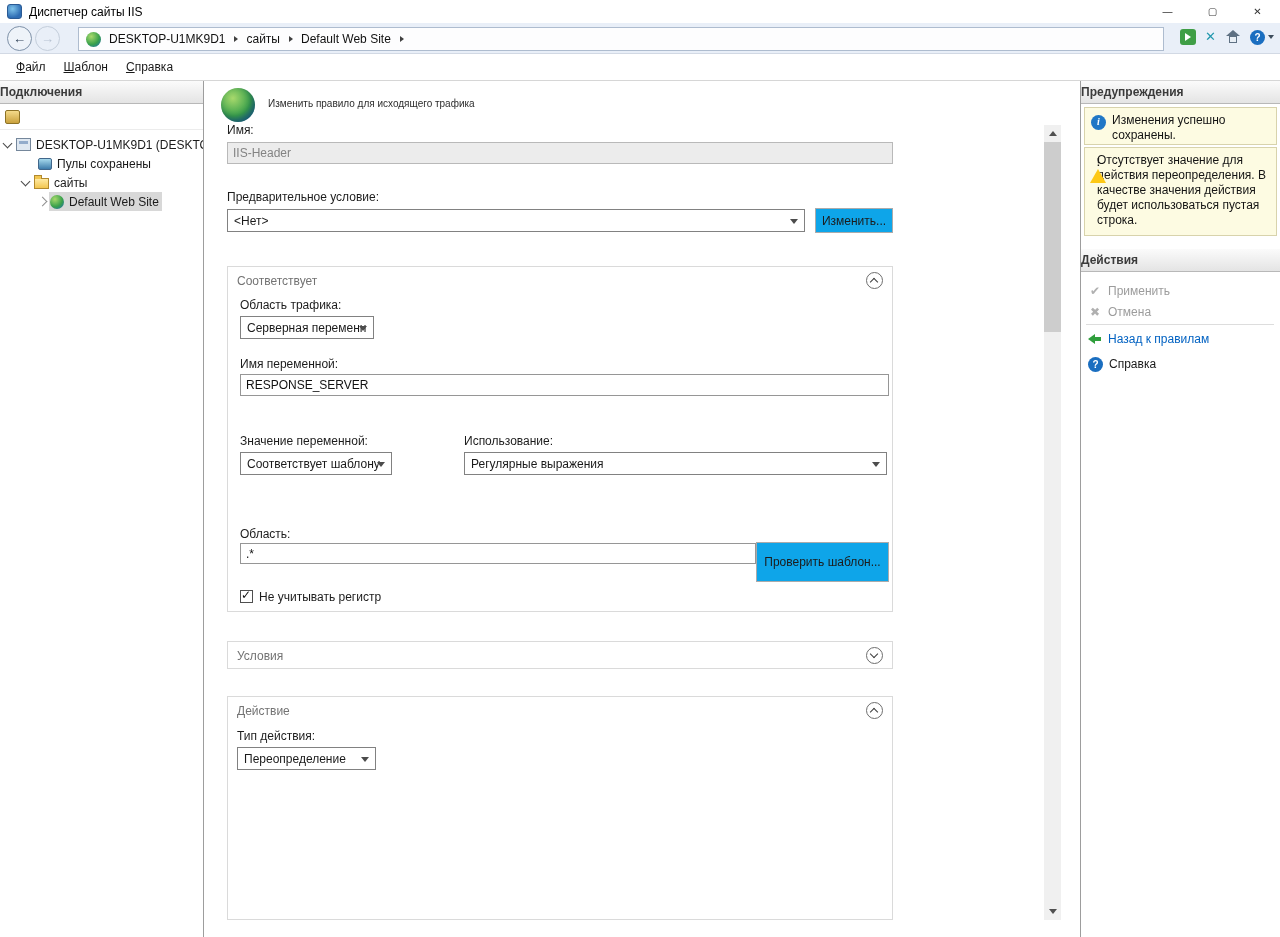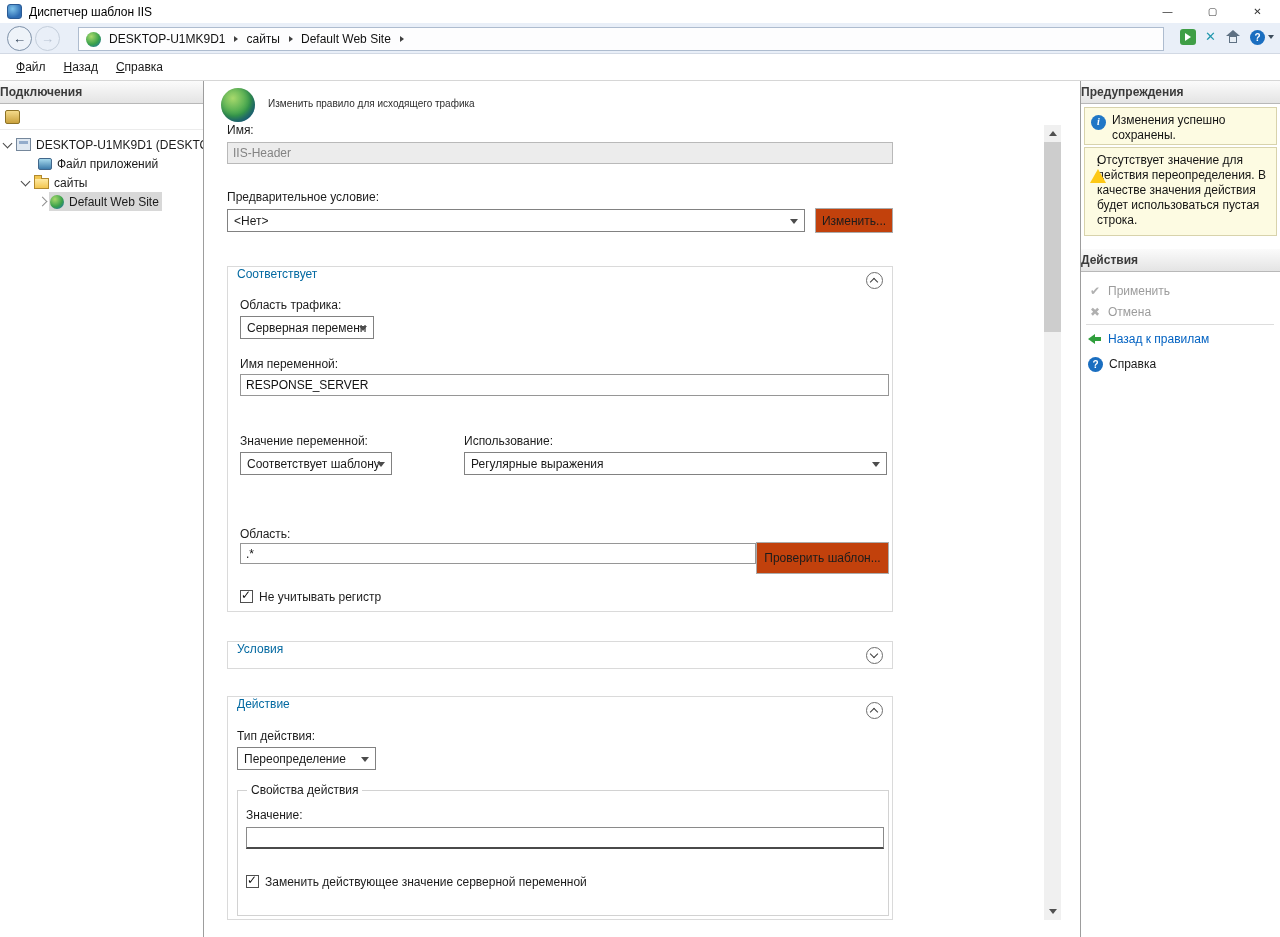--- a/index.html
+++ b/index.html
@@ -81,44 +81,44 @@
 
 
 .main{position:absolute;left:204px;top:81px;width:876px;height:856px;background:#fff;}
 .page-globe{position:absolute;left:17px;top:7px;}
 .page-title{position:absolute;left:64px;top:17px;font-size:10px;font-weight:400;color:#2d2d2d;}
 .flabel{position:absolute;color:#1c1c1c;}
 .tbox{position:absolute;border:1px solid #969696;background:#fff;font-family:inherit;font-size:12px;color:#111;padding:0 5px;height:22px;}
 .tbox:disabled{background:#ececec;color:#838383;border-color:#b9b9b9;}
 .combo{position:absolute;height:23px;border:1px solid #818181;background:#fff;display:flex;align-items:center;padding:0 22px 0 6px;overflow:hidden;white-space:nowrap;}
 .combo .arr{position:absolute;right:6px;top:9px;width:0;height:0;border-left:4px solid transparent;border-right:4px solid transparent;border-top:5px solid #4c4c4c;}
-.btn{position:absolute;border:1px solid #ababab;background:#c2410c;font-family:inherit;font-size:12px;color:#1c1c1c;display:flex;align-items:center;justify-content:center;cursor:default;}
+.btn{position:absolute;border:1px solid #ababab;background:#0ea5e9;font-family:inherit;font-size:12px;color:#1c1c1c;display:flex;align-items:center;justify-content:center;cursor:default;}
 .section{position:absolute;border:1px solid #dadada;background:#fff;}
-.section-header{height:27px;display:flex;align-items:flex-start;padding:0 9px;color:#0369a1;}
+.section-header{height:27px;display:flex;align-items:center;padding:0 9px;color:#737373;}
 .circle-btn{position:absolute;right:9px;top:5px;width:17px;height:17px;border:1px solid #6e6e6e;border-radius:50%;background:#fff;}
 .circle-btn .c-up{position:absolute;left:4.2px;top:6.2px;width:6px;height:6px;border-left:1.6px solid #3c3c3c;border-top:1.6px solid #3c3c3c;transform:rotate(45deg);}
 .circle-btn .c-down{position:absolute;left:4.2px;top:3.2px;width:6px;height:6px;border-right:1.6px solid #3c3c3c;border-bottom:1.6px solid #3c3c3c;transform:rotate(45deg);}
 .checkbox{position:absolute;width:13px;height:13px;border:1px solid #4f4f4f;background:#fff;}
 .checkbox.checked::after{content:"✓";position:absolute;left:0;top:-3px;font-size:12px;font-weight:bold;color:#101010;}
 .groupbox{position:absolute;border:1px solid #d2d2d2;}
 .groupbox .legend{position:absolute;top:-8px;left:9px;background:#fff;padding:0 4px;}
 
 
 .scrollbar{position:absolute;left:840px;top:44px;width:17px;height:795px;background:#f0f0f0;}
 .sb-btn{position:absolute;left:0;width:17px;height:17px;display:flex;align-items:center;justify-content:center;}
 .tri-up{width:0;height:0;border-left:4px solid transparent;border-right:4px solid transparent;border-bottom:5px solid #505050;}
 .tri-down{width:0;height:0;border-left:4px solid transparent;border-right:4px solid transparent;border-top:5px solid #505050;}
 .sb-thumb{position:absolute;left:0;top:17px;width:17px;height:190px;background:#cdcdcd;}
 </style>
 </head>
 <body>
 
 <div class="titlebar">
   <span class="app-icon"></span>
-  <span class="title-text">Диспетчер шаблон IIS</span>
+  <span class="title-text">Диспетчер сайты IIS</span>
   <div class="win-controls">
     <span class="win-btn">—</span>
     <span class="win-btn">▢</span>
     <span class="win-btn">✕</span>
   </div>
 </div>
 
 <div class="addressbar">
   <span class="nav-btn nav-back">←</span>
   <span class="nav-btn nav-fwd">→</span>
@@ -140,38 +140,38 @@
       </span>
     <span style="display:flex;align-items:center;">
       <span class="icon-help">?</span>
       <span class="mini-drop"></span>
     </span>
   </div>
 </div>
 
 <div class="menubar">
   <span class="menu-item">Файл</span>
-  <span class="menu-item">Назад</span>
+  <span class="menu-item">Шаблон</span>
   <span class="menu-item">Справка</span>
 </div>
 
 <div class="left-panel">
   <div class="panel-header">Подключения</div>
   <div class="conn-toolbar">
     <span class="icon-conn"></span>
   </div>
   <div class="tree">
     <div class="tree-row" style="padding-left:4px;">
       <span class="chev chev-open"></span>
       <span class="icon-server" style="margin-left:5px;"></span>
       <span class="tree-label">DESKTOP-U1MK9D1 (DESKTOP</span>
     </div>
     <div class="tree-row" style="padding-left:38px;">
       <span class="icon-apppool"></span>
-      <span class="tree-label">Файл приложений</span>
+      <span class="tree-label">Пулы сохранены</span>
     </div>
     <div class="tree-row" style="padding-left:22px;">
       <span class="chev chev-open"></span>
       <span class="icon-folder" style="margin-left:5px;"></span>
       <span class="tree-label">сайты</span>
     </div>
     <div class="tree-row" style="padding-left:39px;">
       <span class="chev chev-closed"></span>
       <span class="sel">
         <span class="globe g14"></span>
@@ -218,21 +218,21 @@
       <span>Соответствует шаблону</span>
       <span class="arr"></span>
     </div>
     <div class="combo" style="left:236px;top:185px;width:423px;">
       <span>Регулярные выражения</span>
       <span class="arr"></span>
     </div>
 
     <span class="flabel" style="left:12px;top:260px;">Область:</span>
     <input class="tbox" style="left: 12px; top: 276px; width: 516px; height: 21px;" value=".*">
-    <button class="btn" style="left:528px;top:275px;width:133px;height:32px;">Проверить шаблон...</button>
+    <button class="btn" style="left:528px;top:275px;width:133px;height:40px;">Проверить шаблон...</button>
 
     <span class="checkbox checked" style="left:12px;top:323px;"></span>
     <span class="flabel" style="left:31px;top:323px;">Не учитывать регистр</span>
   </div>
 
   <div class="section" style="left:23px;top:560px;width:666px;height:28px;">
     <div class="section-header">
       <span>Условия</span>
     </div>
     <span class="circle-btn">
@@ -247,27 +247,20 @@
     <span class="circle-btn">
         <span class="c-up"></span>
       </span>
 
     <span class="flabel" style="left:9px;top:32px;">Тип действия:</span>
     <div class="combo" style="left:9px;top:50px;width:139px;">
       <span>Переопределение</span>
       <span class="arr"></span>
     </div>
 
-    <div class="groupbox" style="left:9px;top:93px;width:652px;height:126px;">
-      <span class="legend">Свойства действия</span>
-      <span class="flabel" style="left:8px;top:17px;">Значение:</span>
-      <input class="tbox" style="left: 8px; top: 36px; width: 638px; border-color: rgb(138, 138, 138) rgb(138, 138, 138) rgb(74, 74, 74); border-bottom-width: 2px; border-bottom-style: solid;" value="">
-      <span class="checkbox checked" style="left:8px;top:84px;"></span>
-      <span class="flabel" style="left:27px;top:84px;">Заменить действующее значение серверной переменной</span>
-    </div>
   </div>
 
   <div class="scrollbar">
     <span class="sb-btn" style="top:0;">
         <span class="tri-up"></span>
       </span>
     <span class="sb-thumb"></span>
     <span class="sb-btn" style="bottom:0;">
         <span class="tri-down"></span>
       </span>

